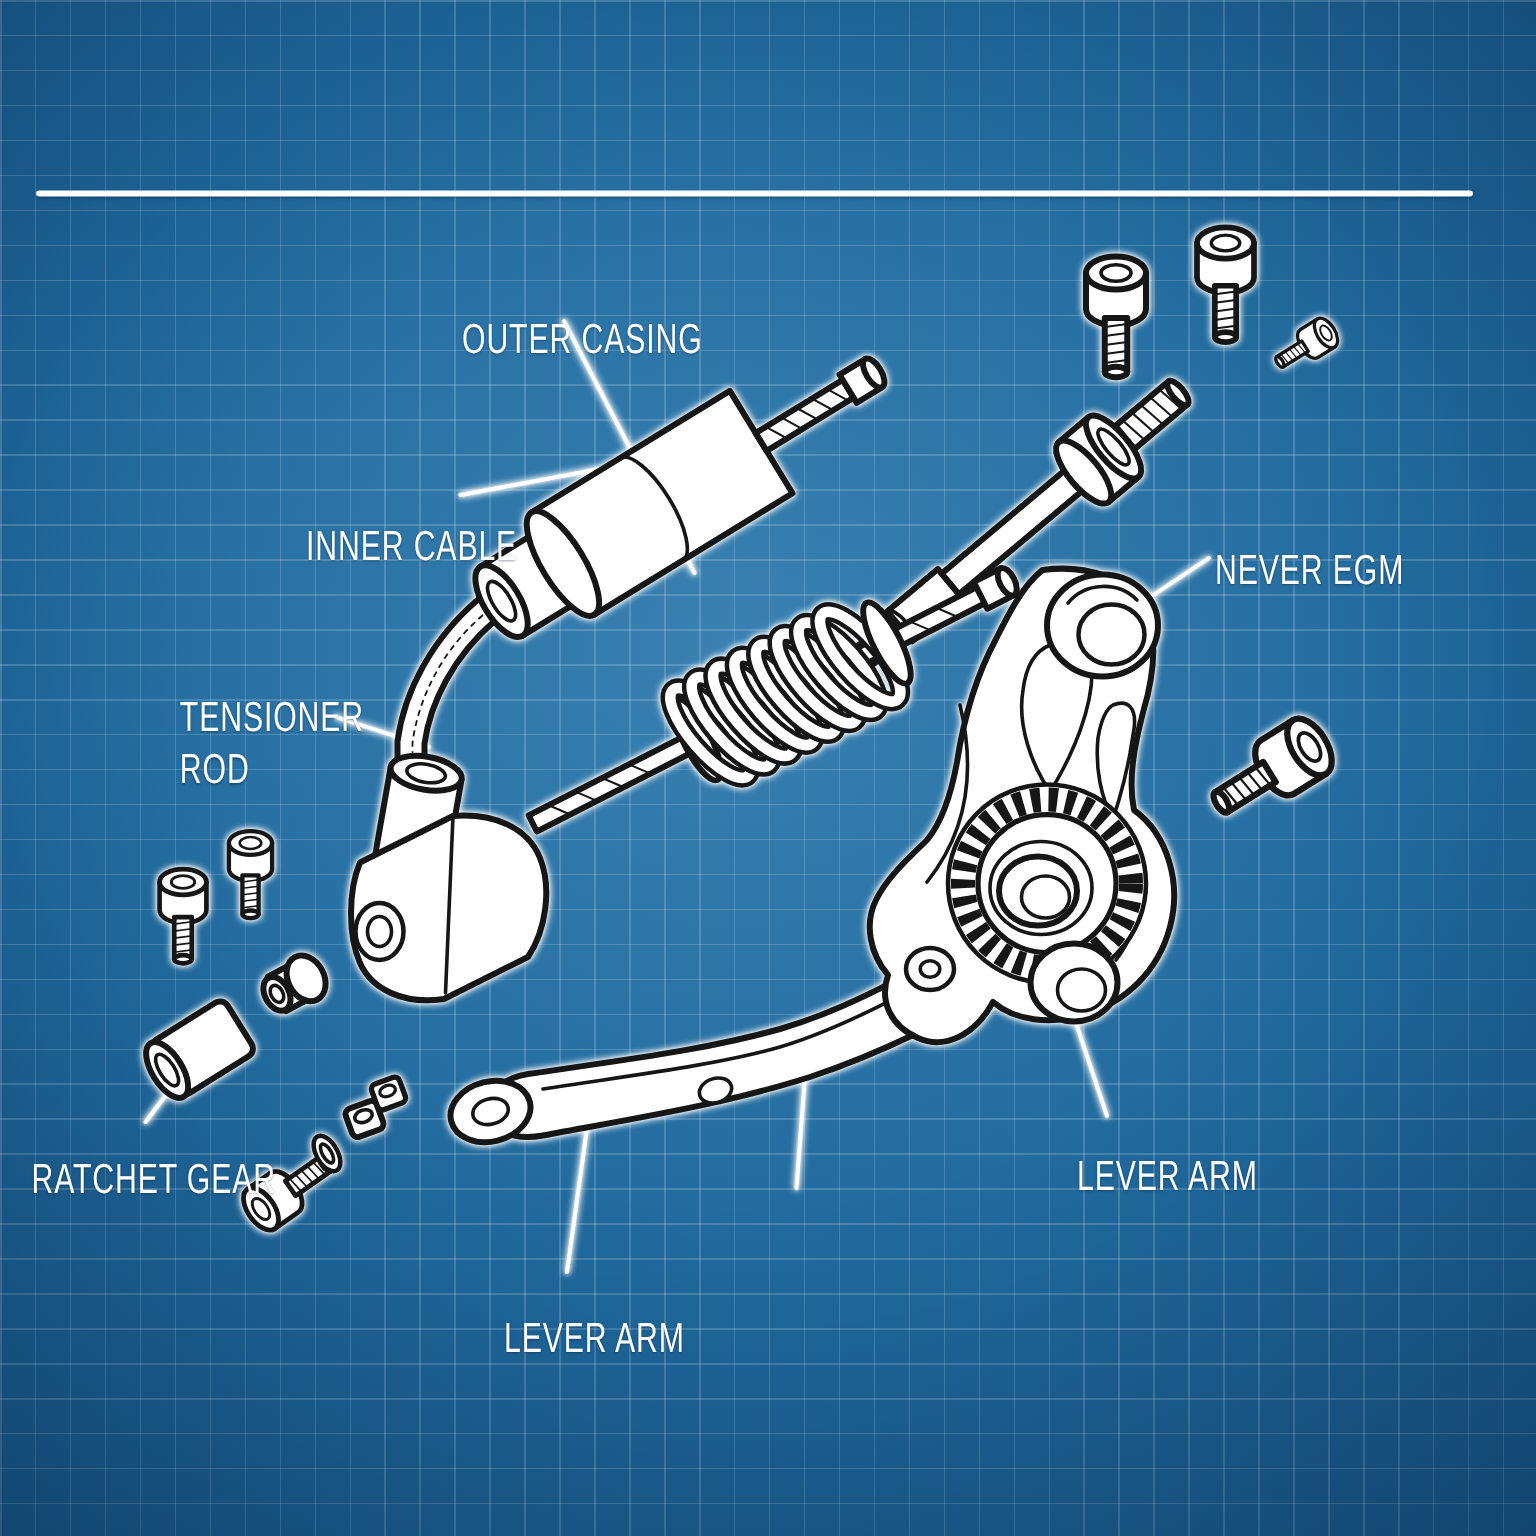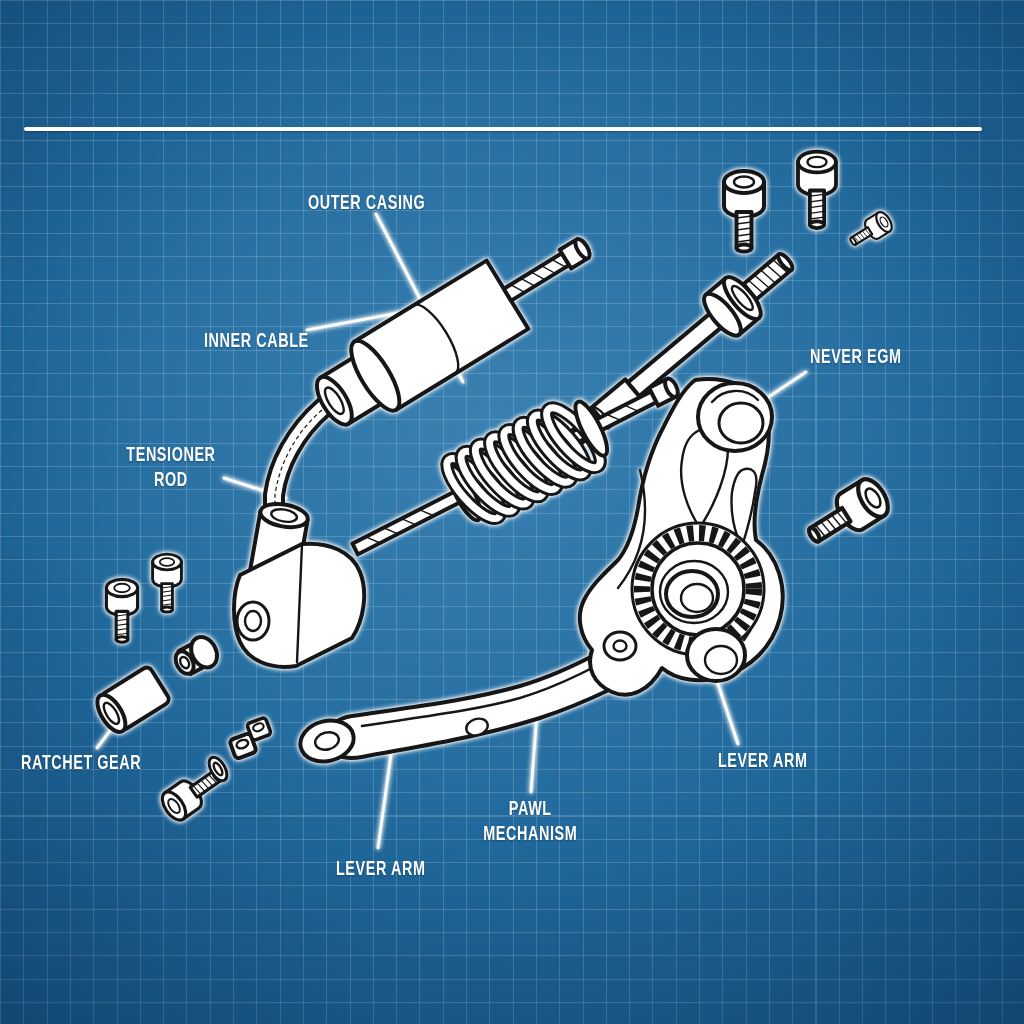--- a/index.html
+++ b/index.html
@@ -30,26 +30,27 @@
   .det2{fill:#ffffff;stroke:#161616;stroke-width:2.4;}
   .hatch{stroke:#161616;stroke-width:1.4;}
   .coil{fill:none;stroke:#161616;stroke-width:13;}
   .coil2{fill:none;stroke:#ffffff;stroke-width:7;}
   .cableOut{fill:none;stroke:#161616;stroke-width:22;stroke-linecap:round;}
   .cableIn{fill:none;stroke:#ffffff;stroke-width:14;stroke-linecap:round;}
   .strand{fill:none;stroke:#161616;stroke-width:1.2;stroke-dasharray:4 3;}
   .teeth{fill:none;stroke:#161616;stroke-width:16;stroke-dasharray:6 5.5;}
   .lead{stroke:#ffffff;stroke-width:2.6;stroke-linecap:round;}
   .label{
-    position:absolute;color:#ffffff;font-weight:700;font-size:20px;line-height:1.25;
+    position:absolute;color:#ffffff;font-weight:400;font-size:28px;line-height:1.25;
     letter-spacing:0.8px;white-space:nowrap;text-transform:uppercase;
     text-shadow:0 1px 2px rgba(0,25,50,0.4);
+    margin-top:18px;
   }
   .label .cond{display:inline-block;transform:scaleX(0.72);transform-origin:left top;}
-  .label.center{text-align:center;}
+  .label.center{}
   .label.center .cond{transform-origin:center top;}
   .label .line{display:block;}
 </style>
 </head>
 <body>
 
 <div class="stage">
   <div class="grid"></div>
   <div class="vignette"></div>
   <div class="toprule"></div>
@@ -279,22 +280,16 @@
   </div>
   <div class="label" style="left:810px;top:344px;">
     <span class="cond"><span class="line">NEVER EGM</span></span>
   </div>
   <div class="label" style="left:21px;top:750px;">
     <span class="cond"><span class="line">RATCHET GEAR</span></span>
   </div>
   <div class="label" style="left:336px;top:856px;">
     <span class="cond"><span class="line">LEVER ARM</span></span>
   </div>
-  <div class="label center" style="left:455px;top:796px;width:150px;">
-    <span class="cond">
-      <span class="line">PAWL</span>
-      <span class="line">MECHANISM</span>
-    </span>
-  </div>
   <div class="label" style="left:718px;top:748px;">
     <span class="cond"><span class="line">LEVER ARM</span></span>
   </div>
 </div>
 
 </body></html>

